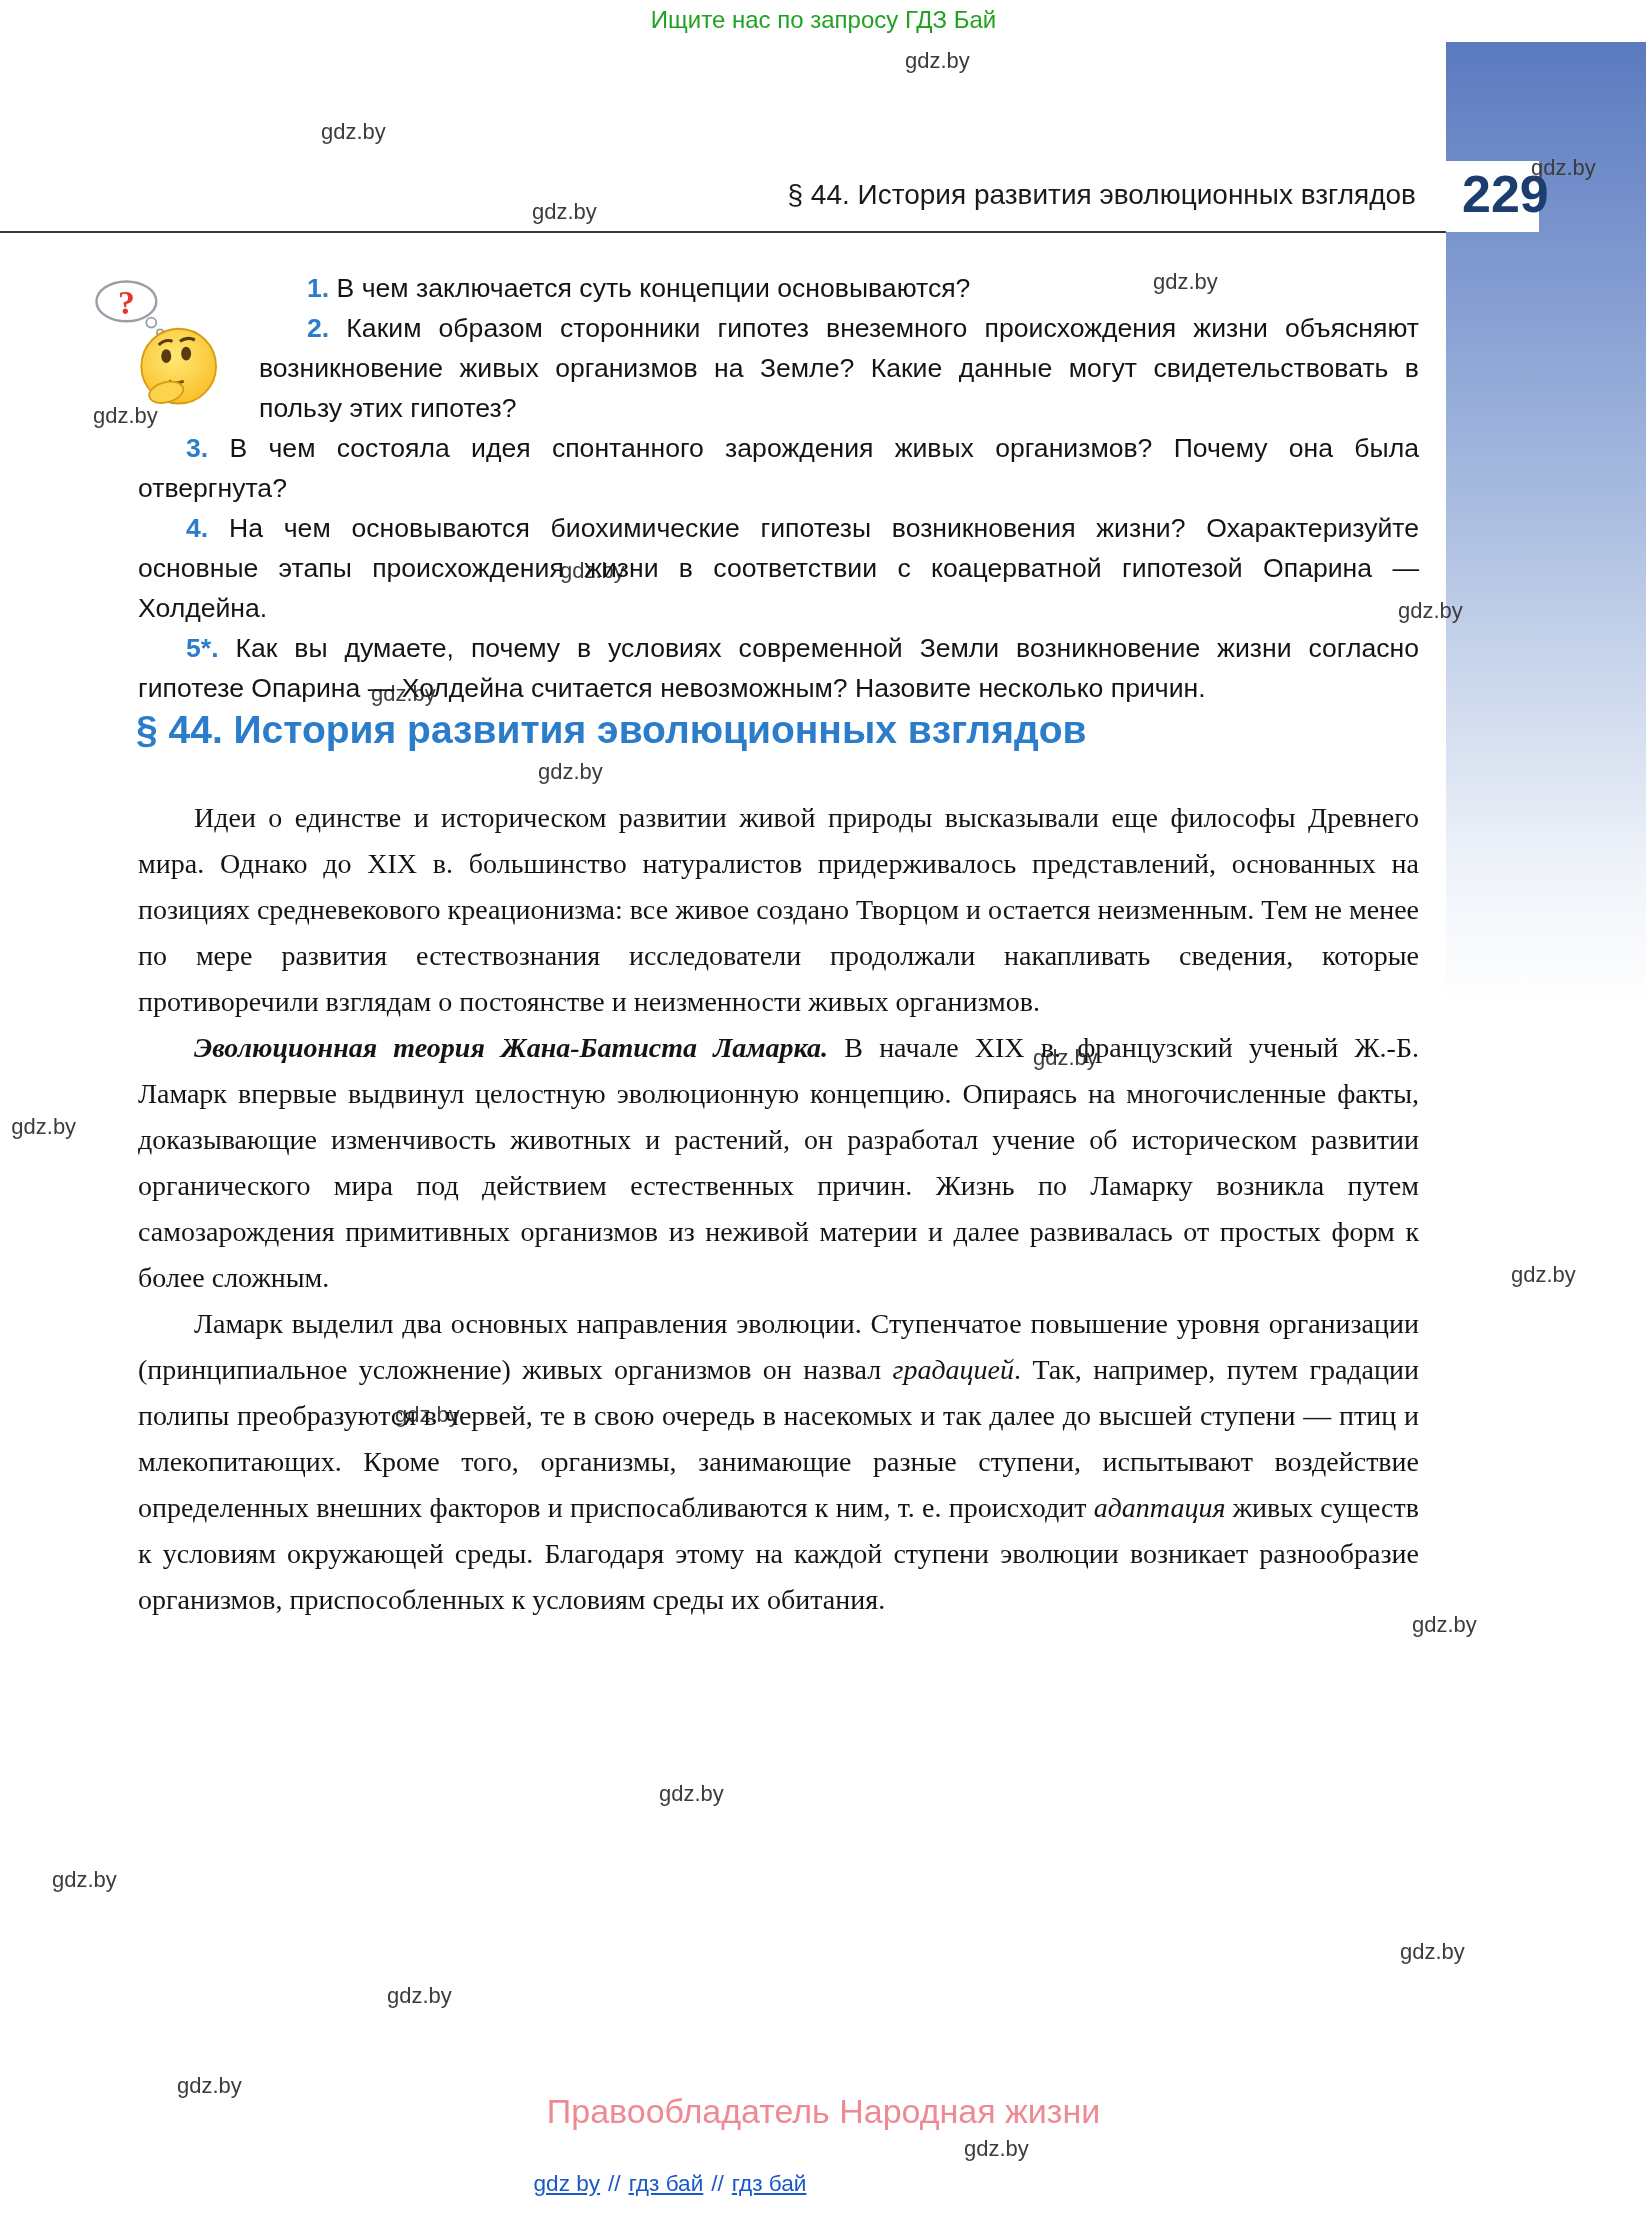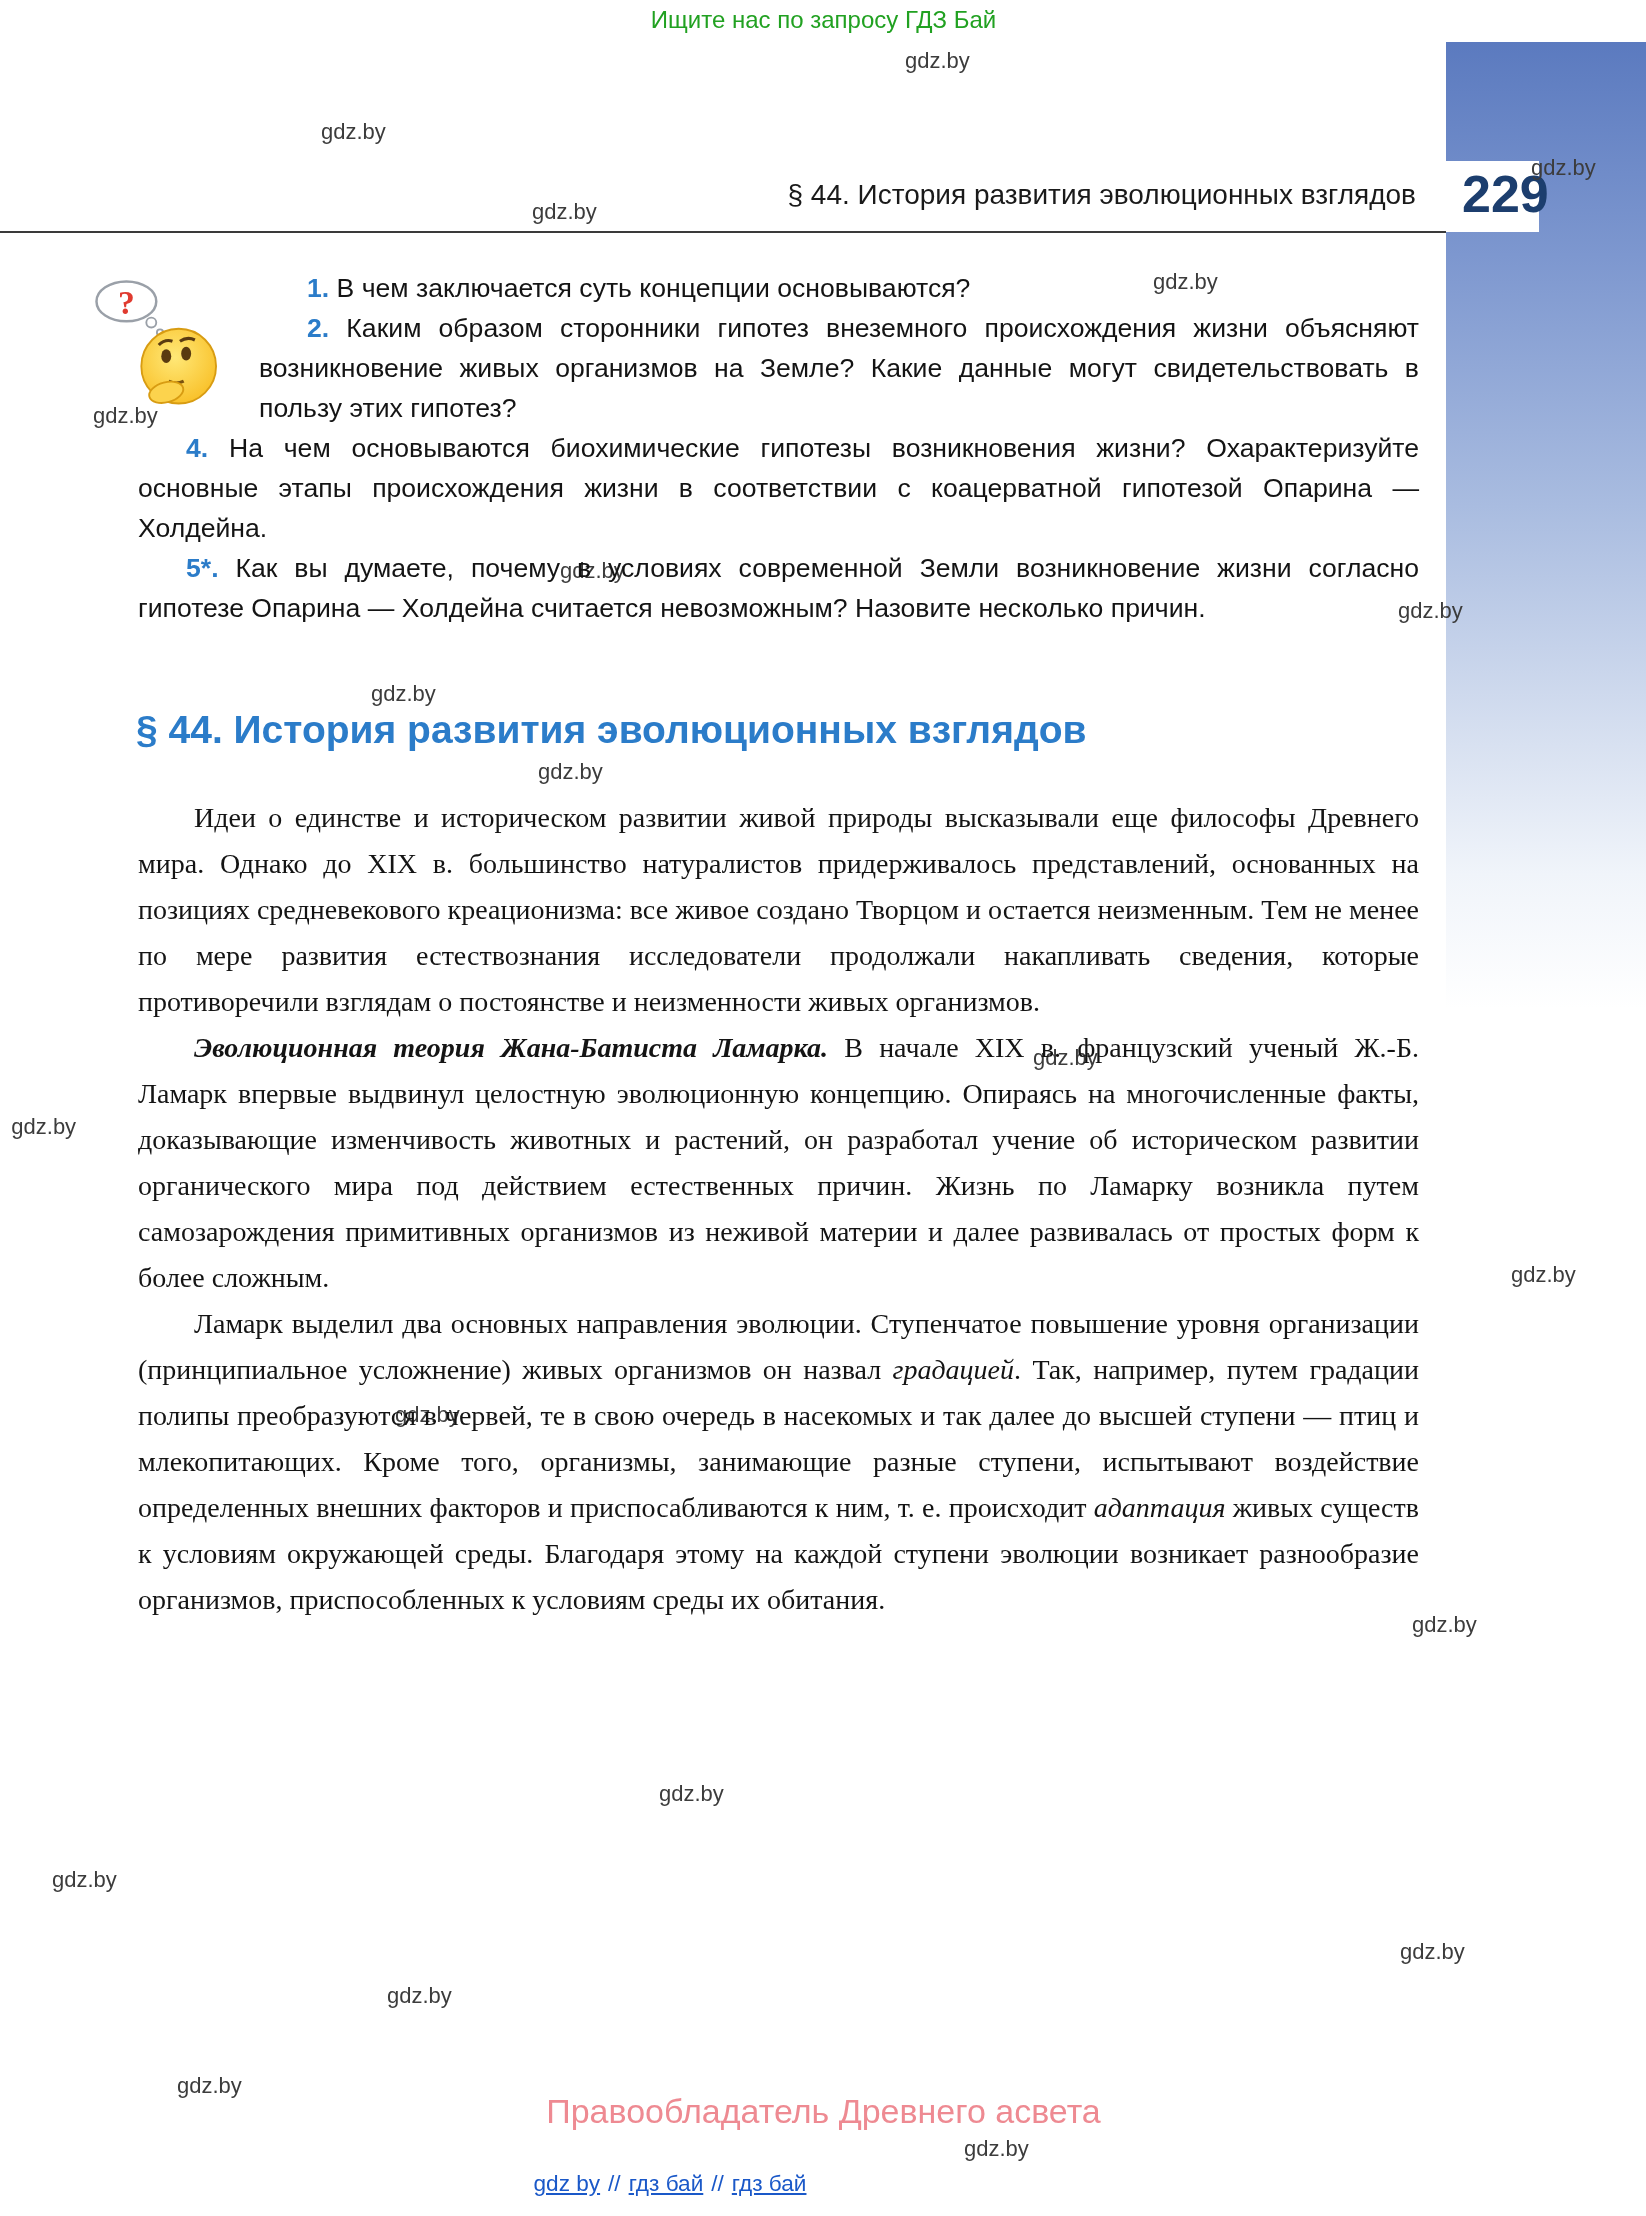--- a/index.html
+++ b/index.html
@@ -152,34 +152,35 @@
         <path d="M60 84 q6 3 12 0" stroke="#7a5210" stroke-width="2.5" fill="none"></path>
         <ellipse cx="58" cy="93" rx="14" ry="8" fill="#fcd34d" stroke="#d89c12" stroke-width="1.5" transform="rotate(-15 58 93)"></ellipse>
       </svg>
     </div>
     <div class="q-icon-spacer"></div>
 
       <p class="question"><span class="qnum">1.</span> <span>В чем заключается суть концепции основываются?</span></p>
 
       <p class="question"><span class="qnum">2.</span> <span>Каким образом сторонники гипотез внеземного происхождения жизни объясняют возникновение живых организмов на Земле? Какие данные могут свидетельствовать в пользу этих гипотез?</span></p>
 
+      <p class="question"><span class="qnum">3.</span> <span>В чем состояла идея спонтанного зарождения живых организмов? Почему она была отвергнута?</span></p>
 
       <p class="question"><span class="qnum">4.</span> <span>На чем основываются биохимические гипотезы возникновения жизни? Охарактеризуйте основные этапы происхождения жизни в соответствии с коацерватной гипотезой Опарина — Холдейна.</span></p>
 
       <p class="question"><span class="qnum">5*.</span> <span>Как вы думаете, почему в условиях современной Земли возникновение жизни согласно гипотезе Опарина — Холдейна считается невозможным? Назовите несколько причин.</span></p>
     </div>
 
   <h1 class="section-title">§ 44. История развития эволюционных взглядов</h1>
 
   <div class="body-text">
     <p>Идеи о единстве и историческом развитии живой природы высказывали еще философы Древнего мира. Однако до XIX в. большинство натуралистов придерживалось представлений, основанных на позициях средневекового креационизма: все живое создано Творцом и остается неизменным. Тем не менее по мере развития естествознания исследователи продолжали накапливать сведения, которые противоречили взглядам о постоянстве и неизменности живых организмов.</p>
     <p><span class="lead">Эволюционная теория Жана-Батиста Ламарка.</span><span> В начале XIX в. французский ученый Ж.-Б. Ламарк впервые выдвинул целостную эволюционную концепцию. Опираясь на многочисленные факты, доказывающие изменчивость животных и растений, он разработал учение об историческом развитии органического мира под действием естественных причин. Жизнь по Ламарку возникла путем самозарождения примитивных организмов из неживой материи и далее развивалась от простых форм к более сложным.</span></p>
     <p><span>Ламарк выделил два основных направления эволюции. Ступенчатое повышение уровня организации (принципиальное усложнение) живых организмов он назвал </span><span class="ital">градацией</span><span>. Так, например, путем градации полипы преобразуются в червей, те в свою очередь в насекомых и так далее до высшей ступени — птиц и млекопитающих. Кроме того, организмы, занимающие разные ступени, испытывают воздействие определенных внешних факторов и приспосабливаются к ним, т. е. происходит </span><span class="ital">адаптация</span><span> живых существ к условиям окружающей среды. Благодаря этому на каждой ступени эволюции возникает разнообразие организмов, приспособленных к условиям среды их обитания.</span></p>
   </div>
 
-  <div class="copyright">Правообладатель Древнего асвета</div>
+  <div class="copyright">Правообладатель Народная жизни</div>
 
   <div class="bottom-links">
     <a>gdz by</a><span class="sep">//</span><a>гдз бай</a><span class="sep">//</span><a>гдз бай</a>
   </div>
 
 </div>
 
 
 </body></html>

